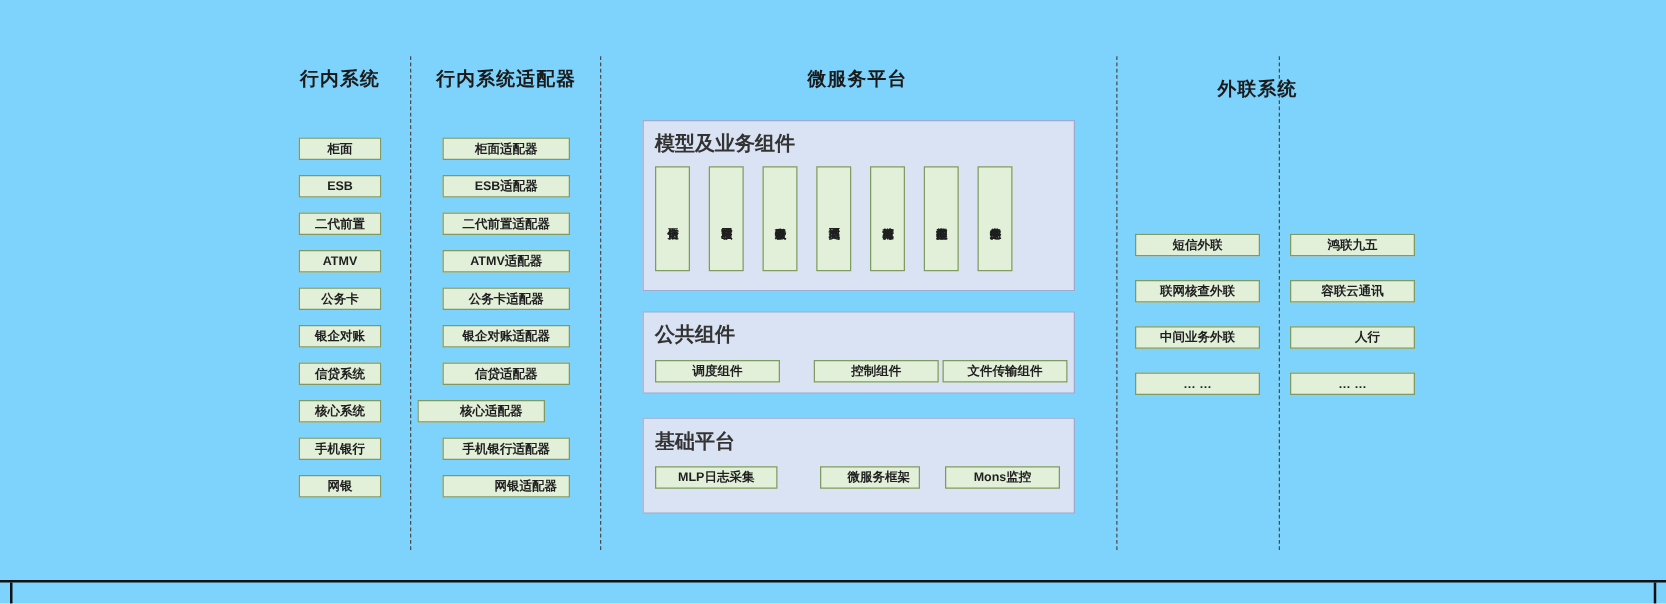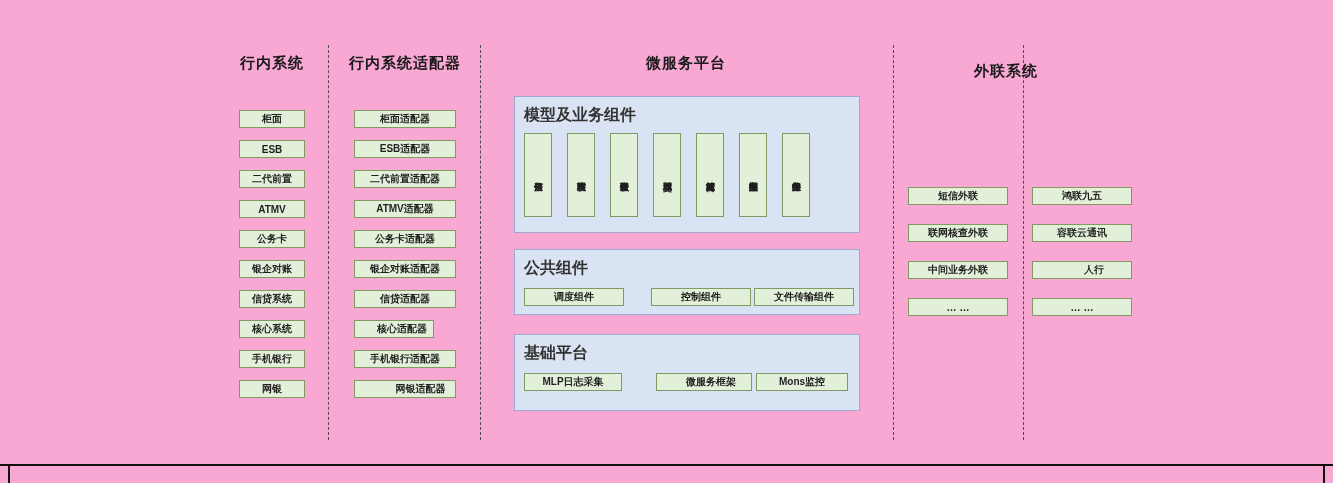--- a/index.html
+++ b/index.html
@@ -1,19 +1,19 @@
 <!DOCTYPE html>
 <html><head>
 <meta charset="utf-8">
 <style>
   html,body{margin:0;padding:0;background:#ffffff;}
   .canvas{
     position:relative;
     width:1333px;height:483px;
-    background:#f9a8d4;
+    background:#7dd3fc;
     font-family:"Liberation Sans","DejaVu Sans",sans-serif;
     overflow:hidden;
   }
   .col-title{
     position:absolute;
     text-align:center;
     font-size:15px;
     font-weight:bold;
     color:#1a1a1a;
     letter-spacing:1px;
@@ -100,21 +100,21 @@
   <div class="gbox" style="left:239px;top:350px;width:66px;">手机银行</div>
   <div class="gbox" style="left:239px;top:380px;width:66px;">网银</div>
 
   <div class="gbox" style="left:354px;top:110px;width:102px;">柜面适配器</div>
   <div class="gbox" style="left:354px;top:140px;width:102px;">ESB适配器</div>
   <div class="gbox" style="left:354px;top:170px;width:102px;">二代前置适配器</div>
   <div class="gbox" style="left:354px;top:200px;width:102px;">ATMV适配器</div>
   <div class="gbox" style="left:354px;top:230px;width:102px;">公务卡适配器</div>
   <div class="gbox" style="left:354px;top:260px;width:102px;">银企对账适配器</div>
   <div class="gbox" style="left:354px;top:290px;width:102px;">信贷适配器</div>
-  <div class="gbox" style="left:354px;top:320px;width:80px;padding-left:16px;">核心适配器</div>
+  <div class="gbox" style="left:334px;top:320px;width:102px;padding-left:16px;">核心适配器</div>
   <div class="gbox" style="left:354px;top:350px;width:102px;">手机银行适配器</div>
   <div class="gbox" style="left:354px;top:380px;width:102px;padding-left:31px;">网银适配器</div>
 
   <div class="bigbox" style="left:514px;top:96px;width:346px;height:137px;"></div>
   <div class="group-label" style="left:524px;top:105px;">模型及业务组件</div>
   <div class="vbox" style="left:524px;top:133px;">短信平台</div>
   <div class="vbox" style="left:567px;top:133px;">联网核查</div>
   <div class="vbox" style="left:610px;top:133px;">银联及银行卡</div>
   <div class="vbox" style="left:653px;top:133px;">同城票交</div>
   <div class="vbox" style="left:696px;top:133px;">城商行清算</div>
@@ -123,21 +123,21 @@
 
   <div class="bigbox" style="left:514px;top:249px;width:346px;height:66px;"></div>
   <div class="group-label" style="left:524px;top:258px;">公共组件</div>
   <div class="gbox" style="left:524px;top:288px;width:100px;">调度组件</div>
   <div class="gbox" style="left:640px;top:288px;width:100px;margin-left:11px;">控制组件</div>
   <div class="gbox" style="left:754px;top:288px;width:100px;">文件传输组件</div>
 
   <div class="bigbox" style="left:514px;top:334px;width:346px;height:77px;"></div>
   <div class="group-label" style="left:524px;top:343px;">基础平台</div>
   <div class="gbox" style="left:524px;top:373px;width:98px;">MLP日志采集</div>
-  <div class="gbox" style="left:656px;top:373px;width:96px;padding-left:14px;">微服务框架</div>
+  <div class="gbox" style="left:656px;top:373px;width:80px;padding-left:14px;">微服务框架</div>
   <div class="gbox" style="left:756px;top:373px;width:92px;">Mons监控</div>
 
   <div class="gbox" style="left:908px;top:187px;width:100px;">短信外联</div>
   <div class="gbox" style="left:908px;top:224px;width:100px;">联网核查外联</div>
   <div class="gbox" style="left:908px;top:261px;width:100px;">中间业务外联</div>
   <div class="gbox" style="left:908px;top:298px;width:100px;">… …</div>
 
   <div class="gbox" style="left:1032px;top:187px;width:100px;">鸿联九五</div>
   <div class="gbox" style="left:1032px;top:224px;width:100px;">容联云通讯</div>
   <div class="gbox" style="left:1032px;top:261px;width:100px;padding-left:24px;">人行</div>

